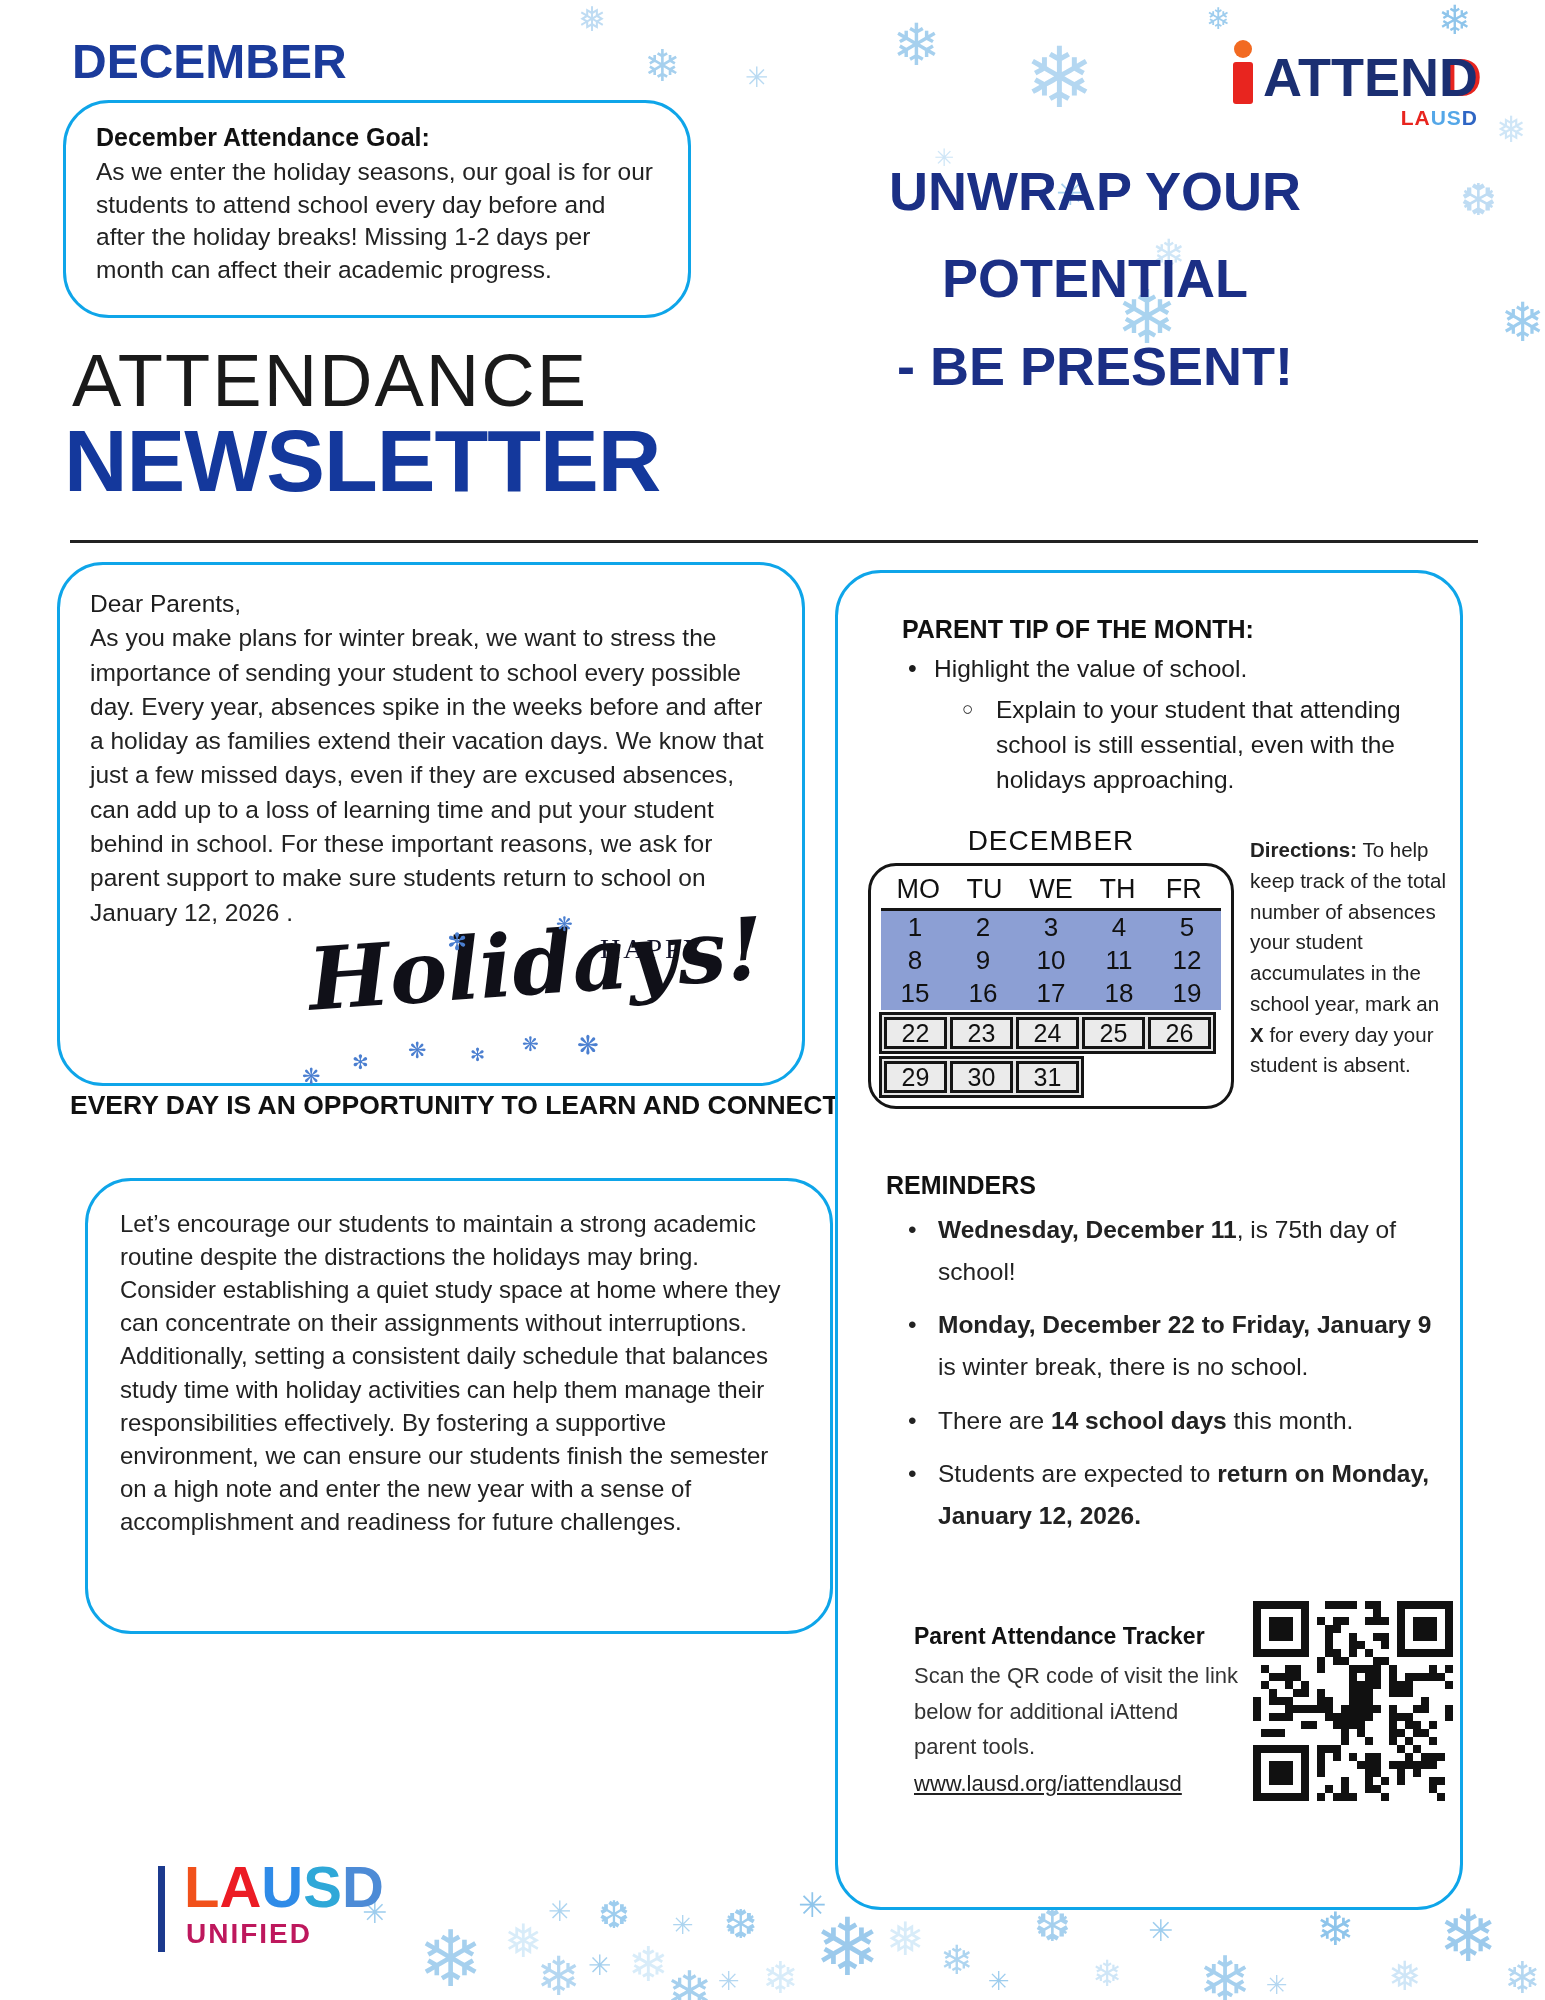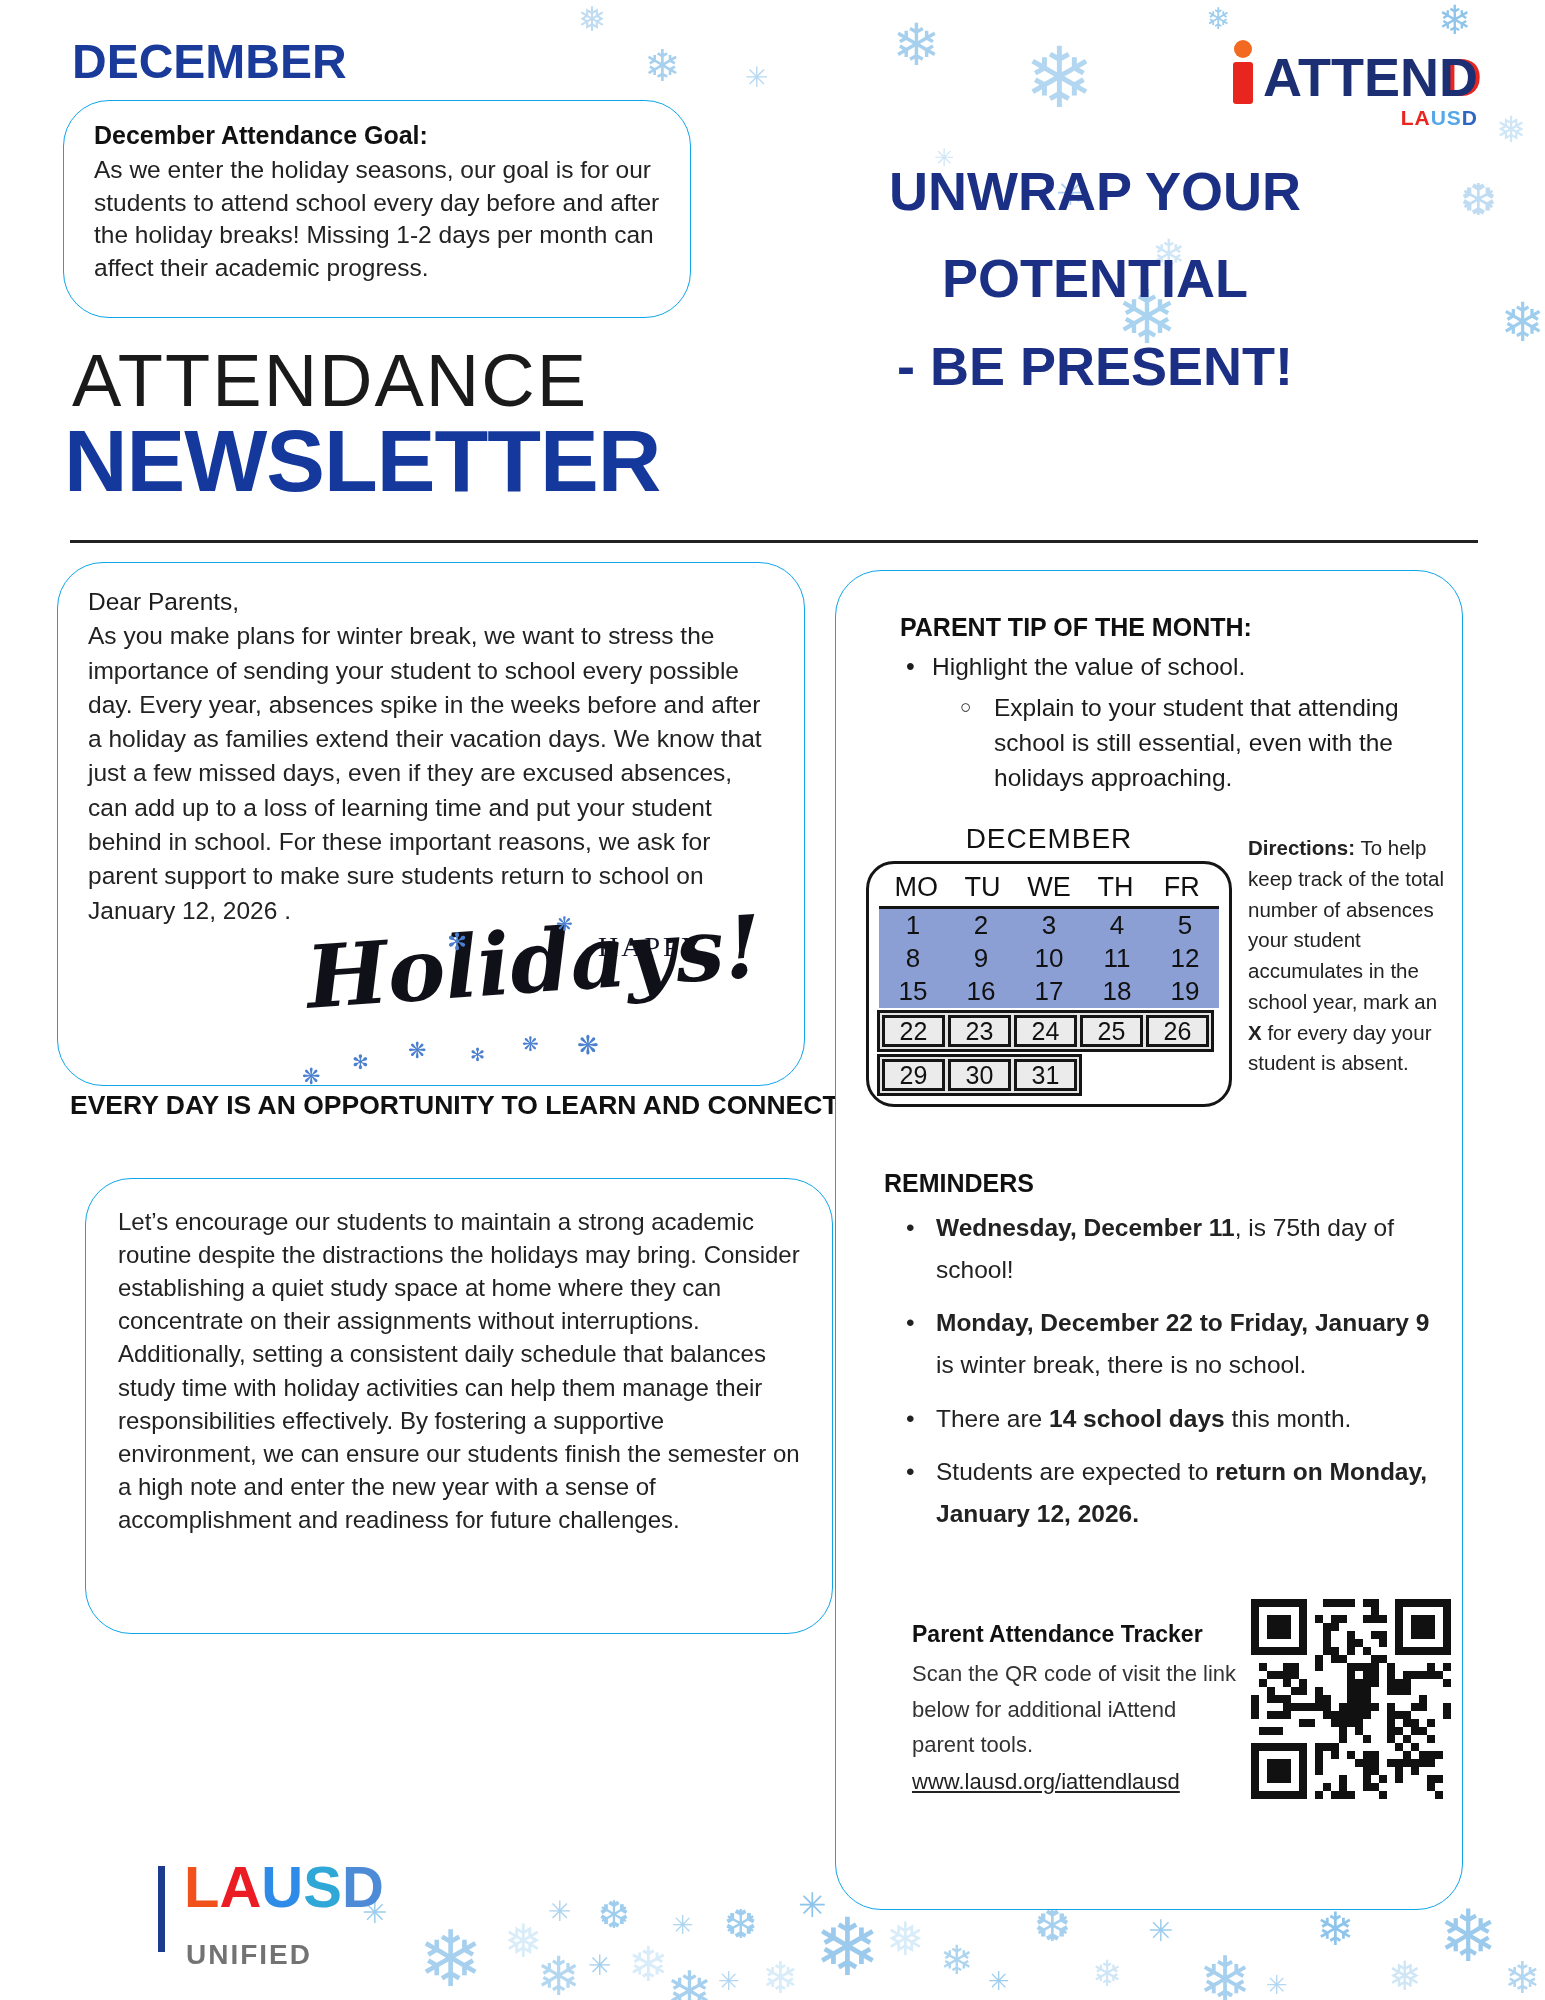--- a/index.html
+++ b/index.html
@@ -5,21 +5,21 @@
   html,body{margin:0;padding:0;background:#fff;}
   .page{position:relative;width:1545px;height:2000px;background:#fff;overflow:hidden;
         font-family:"Liberation Sans",sans-serif;color:#1c1c1c;}
   .flake{position:absolute;line-height:1;z-index:0;pointer-events:none;
          font-family:"DejaVu Sans",sans-serif;}
   .flake.front{z-index:6;}
 
   
   .month{position:absolute;left:72px;top:34px;font-size:48px;font-weight:800;
          color:#1B3B9B;letter-spacing:0;z-index:2;}
-  .box{position:absolute;border:1px solid #0ea5e9;border-radius:46px;background:#fff;
+  .box{position:absolute;border:3px solid #0ea5e9;border-radius:46px;background:#fff;
        box-sizing:border-box;z-index:2;}
   .goal-box{left:63px;top:100px;width:628px;height:218px;padding:20px 30px;}
   .goal-title{font-size:25px;font-weight:700;color:#111;margin-bottom:4px;}
   .goal-body{font-size:24.5px;line-height:1.33;color:#222;}
 
   .brand{position:absolute;left:1262px;top:40px;width:216px;z-index:2;}
   .brand-row{display:flex;align-items:flex-end;gap:10px;justify-content:flex-end;}
   .i-mark{display:flex;flex-direction:column;align-items:center;gap:4px;}
   .i-dot{width:18px;height:18px;border-radius:50%;background:#F26A21;}
   .i-bar{width:20px;height:42px;border-radius:3px;background:#E8251F;}
@@ -95,21 +95,21 @@
   .trk-body{font-size:22px;line-height:1.62;color:#333;}
   .trk-link{display:inline-block;margin-top:6px;font-size:22px;color:#222;
             text-decoration:underline;}
   .qr{position:absolute;left:415px;top:1028px;width:200px;height:200px;}
 
   
   .footer-logo{position:absolute;left:158px;top:1858px;width:320px;height:110px;z-index:2;}
   .f-bar{position:absolute;left:0;top:8px;width:7px;height:86px;background:#1C3A8E;}
   .f-lausd{position:absolute;left:26px;top:0;font-size:58px;font-weight:800;line-height:1;}
   .f-unified{position:absolute;left:28px;top:60px;font-size:28px;font-weight:800;
-             color:#737373;letter-spacing:2px;margin-top:21px;}
+             color:#be185d;letter-spacing:2px;}
   b{font-weight:700;}
 </style>
 </head>
 <body>
 
 <div class="page">
 
   <div class="flakes">
       <span class="flake" style="left: 578px; top: 2px; font-size: 34px; color: rgb(191, 220, 243);">❅</span>
       <span class="flake" style="left: 644px; top: 44px; font-size: 44px; color: rgb(166, 208, 238);">❄</span>

